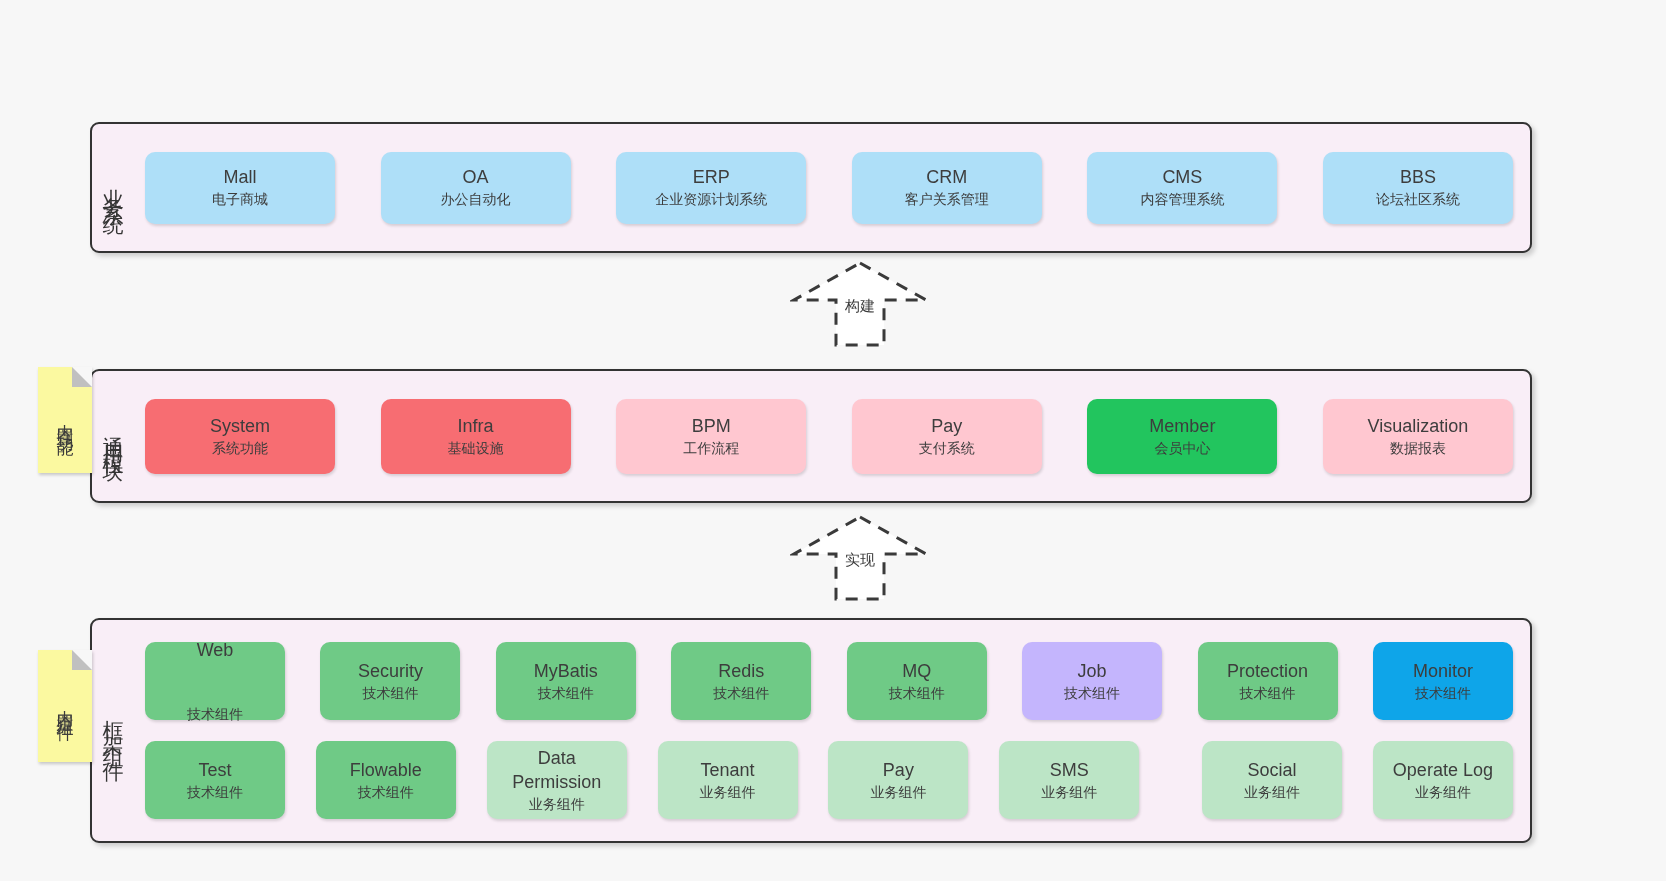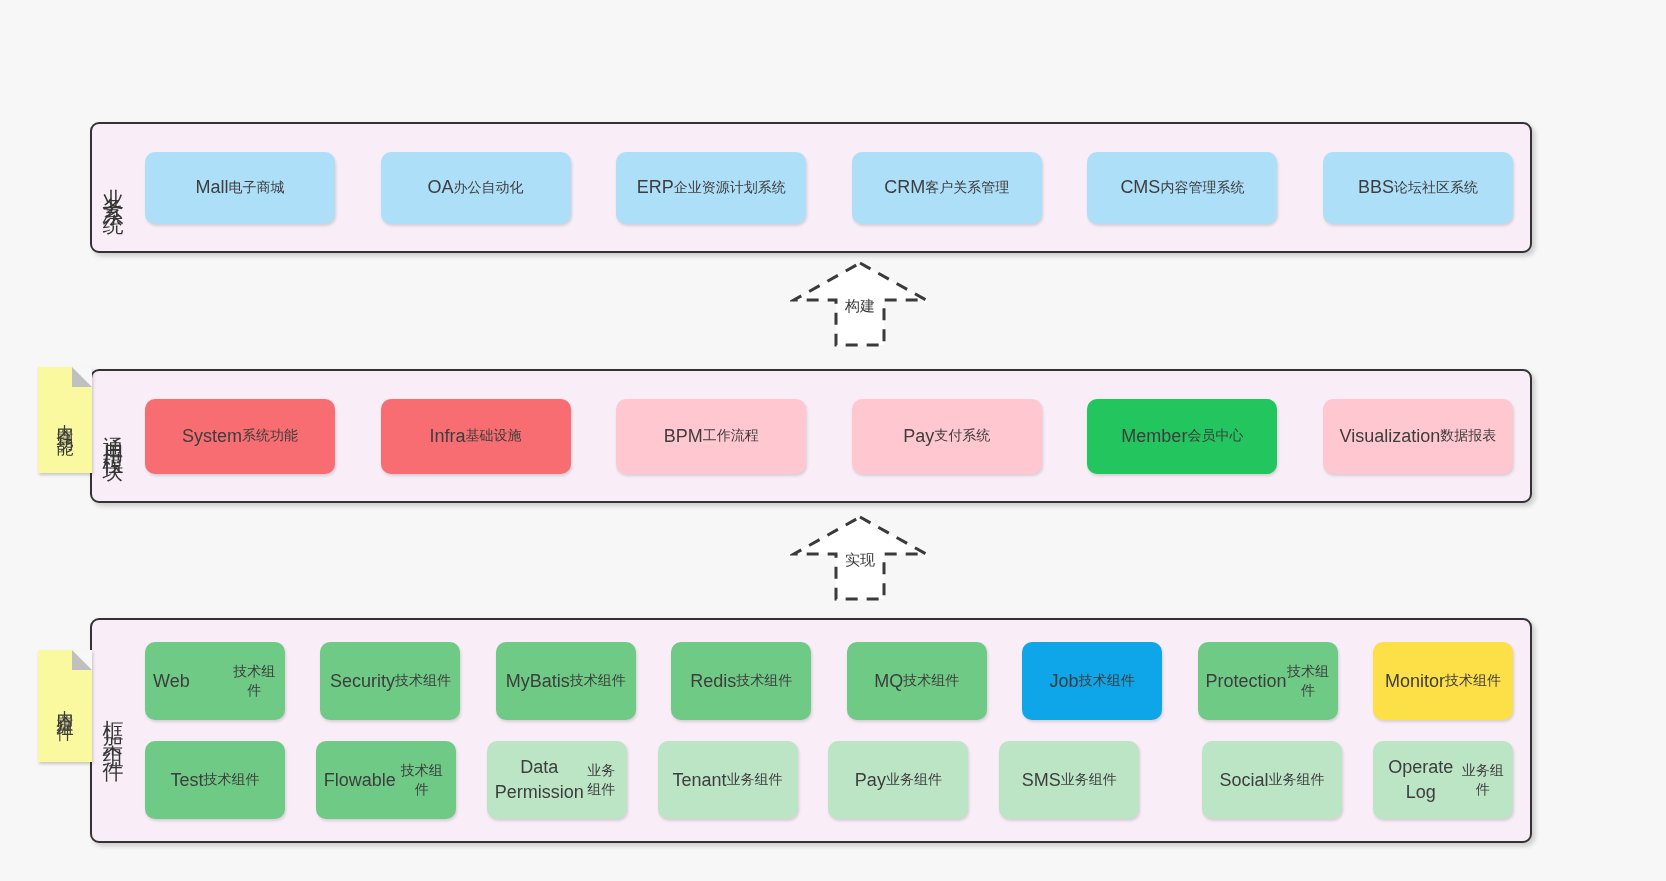--- a/index.html
+++ b/index.html
@@ -32,21 +32,21 @@
     display:flex;align-items:center;justify-content:space-between;
   }
   .rows-wrap{
     position:absolute;left:53px;right:17px;top:0;bottom:0;
     display:flex;flex-direction:column;justify-content:center;gap:21px;
   }
   .rows-wrap .boxes{position:static;height:78px;}
 
   .box{
     border-radius:10px;
-    display:flex;flex-direction:row;align-items:center;justify-content:center;
+    display:flex;flex-direction:column;align-items:center;justify-content:center;
     text-align:center;color:var(--text,#3d3d3d);
     box-shadow:1px 2px 3px rgba(0,0,0,0.14);
     line-height:1.38;padding:2px 8px;box-sizing:border-box;
   }
   #panel-business .box{width:190px;height:72px;}
   #panel-modules .box{width:190px;height:75px;}
   #panel-framework .box{width:140px;height:78px;}
   .box-name{font-size:18px;}
   .box-desc{font-size:14px;}
 
@@ -179,29 +179,29 @@
             <div class="box-desc">技术组件</div>
           </div>
           <div class="box" style="background: rgb(111, 202, 134);">
             <div class="box-name">Redis</div>
             <div class="box-desc">技术组件</div>
           </div>
           <div class="box" style="background: rgb(111, 202, 134);">
             <div class="box-name">MQ</div>
             <div class="box-desc">技术组件</div>
           </div>
+          <div class="box" style="background: #c4b5fd;">
+            <div class="box-name">Job</div>
+            <div class="box-desc">技术组件</div>
+          </div>
+          <div class="box" style="background: rgb(111, 202, 134);">
+            <div class="box-name">Protection</div>
+            <div class="box-desc">技术组件</div>
+          </div>
           <div class="box" style="background: #0ea5e9;">
-            <div class="box-name">Job</div>
-            <div class="box-desc">技术组件</div>
-          </div>
-          <div class="box" style="background: rgb(111, 202, 134);">
-            <div class="box-name">Protection</div>
-            <div class="box-desc">技术组件</div>
-          </div>
-          <div class="box" style="background: #fde047;">
             <div class="box-name">Monitor</div>
             <div class="box-desc">技术组件</div>
           </div>
         </div>
       <div class="boxes">
           <div class="box" style="background: rgb(111, 202, 134);">
             <div class="box-name">Test</div>
             <div class="box-desc">技术组件</div>
           </div>
           <div class="box" style="background: rgb(111, 202, 134);">

